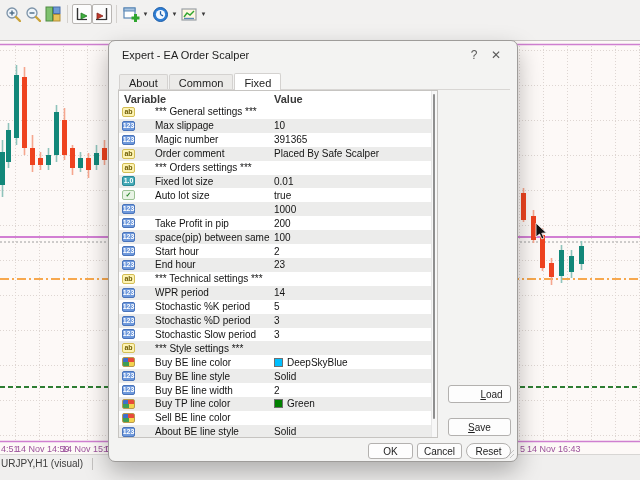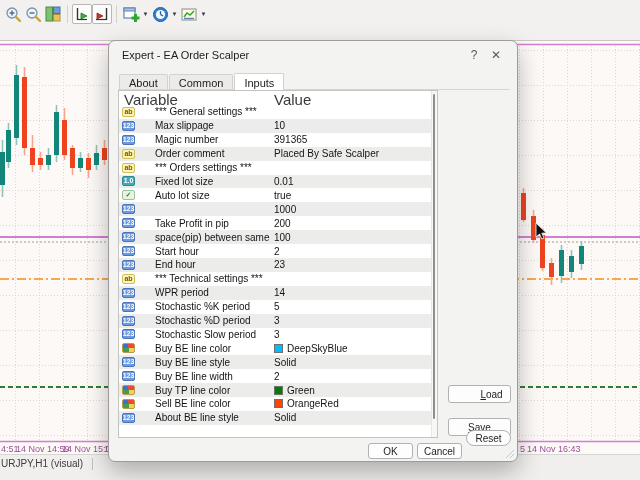--- a/index.html
+++ b/index.html
@@ -39,21 +39,21 @@
     color:#5a5a5a;font-size:12px;}
   .tabs{position:absolute;left:10px;top:32px;display:flex;align-items:center;height:17px;z-index:2;}
   .tab{height:15px;padding:1px 9px 0 9px;font-size:11px;color:#222;background:#eceBe9;
     border:1px solid #d4d2d0;border-bottom:none;display:flex;align-items:center;box-sizing:border-box;
     margin-right:1px;border-radius:2px 2px 0 0;background:#ecebe9;}
   .tab.active{height:17px;background:#ffffff;position:relative;z-index:3;}
   .tabs-line{position:absolute;left:9px;top:48px;width:392px;height:1px;background:#d8d6d4;}
 
   .tbl{position:absolute;left:9px;top:49px;width:320px;height:348px;background:#fff;
     border:1px solid #c6c4c1;box-sizing:border-box;overflow:hidden;}
-  .tbl-header{height:14px;display:flex;align-items:flex-start;font-size:15px;color:#3a3a3a;background:#fff;}
+  .tbl-header{height:14px;display:flex;align-items:flex-end;font-size:11px;color:#3a3a3a;background:#fff;font-weight:bold;}
   .hdr-var{width:152px;padding-left:5px;box-sizing:border-box;}
   .hdr-val{flex:1;padding-left:3px;}
   .row{height:13.92px;display:flex;align-items:center;font-size:10px;color:#141414;}
   .row.alt{background:#ececeb;}
   .cell-var{width:152px;display:flex;align-items:center;gap:20px;padding-left:3px;box-sizing:border-box;
     white-space:nowrap;overflow:hidden;}
   .cell-val{flex:1;display:flex;align-items:center;gap:4px;padding-left:3px;white-space:nowrap;overflow:hidden;}
   .type-icon{width:13px;height:10px;border-radius:2px;font-size:7px;font-weight:bold;line-height:10px;
     display:flex;align-items:center;justify-content:center;flex:none;box-sizing:border-box;}
   .t-str{background:#fdf3b3;border:1px solid #d3bd55;color:#6e5c05;}
@@ -258,21 +258,21 @@
   <div class="dialog">
     <div class="dlg-title">
       <div class="dlg-title-text">Expert - EA Order Scalper</div>
       <div class="dlg-ctl">?</div>
       <div class="dlg-ctl">✕</div>
     </div>
 
     <div class="tabs" id="tabs">
         <div class="tab">About</div>
         <div class="tab">Common</div>
-        <div class="tab active">Inputs</div>
+        <div class="tab active">Fixed</div>
       </div>
     <div class="tabs-line"></div>
 
     <div class="tbl">
       <div class="tbl-header">
         <div class="hdr-var">Variable</div>
         <div class="hdr-val">Value</div>
       </div>
       <div id="rows">
           <div class="row">
@@ -420,20 +420,29 @@
           </div>
           <div class="row">
             <div class="cell-var">
               <span class="type-icon t-int">123</span>
               <span>Stochastic Slow period</span>
             </div>
             <div class="cell-val">
               <span>3</span>
             </div>
           </div>
+          <div class="row alt">
+            <div class="cell-var">
+              <span class="type-icon t-str">ab</span>
+              <span>*** Style settings ***</span>
+            </div>
+            <div class="cell-val">
+              <span></span>
+            </div>
+          </div>
           <div class="row">
             <div class="cell-var">
               <span class="type-icon t-color"></span>
               <span>Buy BE line color</span>
             </div>
             <div class="cell-val">
               <span class="swatch" style="background: rgb(0, 191, 255);"></span>
               <span>DeepSkyBlue</span>
             </div>
           </div>
@@ -462,24 +471,20 @@
             </div>
             <div class="cell-val">
               <span class="swatch" style="background: rgb(0, 128, 0);"></span>
               <span>Green</span>
             </div>
           </div>
           <div class="row">
             <div class="cell-var">
               <span class="type-icon t-color"></span>
               <span>Sell BE line color</span>
-            </div>
-            <div class="cell-val">
-              <span class="swatch" style="background: rgb(255, 69, 0);"></span>
-              <span>OrangeRed</span>
             </div>
           </div>
           <div class="row alt">
             <div class="cell-var">
               <span class="type-icon t-int">123</span>
               <span>About BE line style</span>
             </div>
             <div class="cell-val">
               <span>Solid</span>
             </div>
@@ -491,20 +496,20 @@
     </div>
 
     <div class="btn" style="left:339px;top:344px;width:63px;height:18px;padding-left:24px;">
         <span><u>L</u><span></span>oad</span>
       </div>
     <div class="btn" style="left:339px;top:377px;width:63px;height:18px;">
         <span><u>S</u>ave</span>
       </div>
     <div class="btn" style="left:259px;top:402px;width:45px;height:16px;">OK</div>
     <div class="btn" style="left:308px;top:402px;width:45px;height:16px;">Cancel</div>
-    <div class="btn" style="left:357px;top:389px;width:45px;height:16px;border-radius:8px;">Reset</div>
+    <div class="btn" style="left:357px;top:402px;width:45px;height:16px;border-radius:8px;">Reset</div>
 
     <svg class="grip" width="8" height="8">
       <line x1="0" y1="8" x2="8" y2="0" stroke="#9a9a9a" stroke-width="1"></line>
       <line x1="4" y1="8" x2="8" y2="4" stroke="#9a9a9a" stroke-width="1"></line>
     </svg>
   </div>
 </div>
 
 </body></html>

